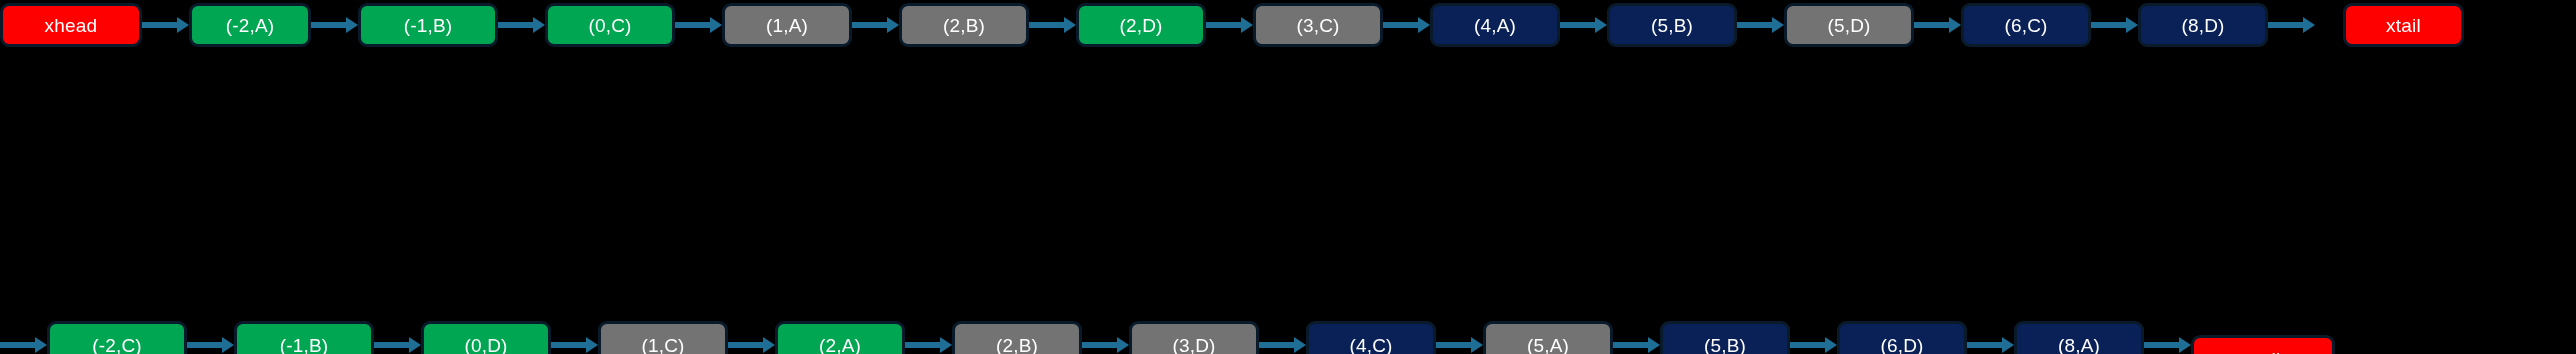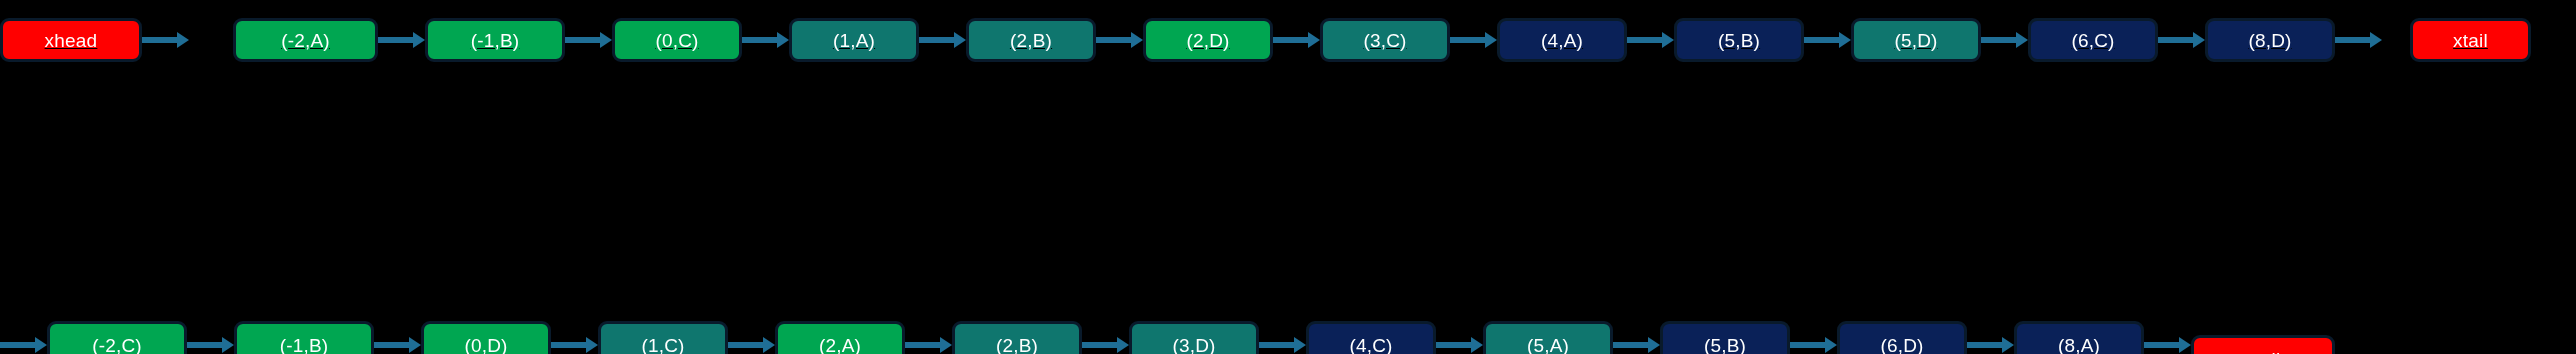--- a/index.html
+++ b/index.html
@@ -14,21 +14,21 @@
     font-family: "Liberation Sans", sans-serif;
   }
   .chain {
     position: absolute;
     left: 0;
     display: flex;
     flex-direction: row;
     align-items: center;
     flex-wrap: nowrap;
   }
-  #chain-x { top: 18px; text-decoration: underline; }
+  #chain-x { top: 3px; }
   #chain-y { top: 307px; }
 
   .node {
     box-sizing: border-box;
     height: 44px;
     border: 3.8px solid #091A2B;
     border-radius: 9px;
     display: flex;
     align-items: center;
     justify-content: center;
@@ -36,21 +36,21 @@
     font-size: 19px;
     line-height: 1;
     letter-spacing: 0.2px;
     white-space: nowrap;
     flex: 0 0 auto;
   }
   #chain-y .node { height: 48px; }
 
   .node.c-red    { background: #FF0000; }
   .node.c-green  { background: #00A651; }
-  .node.c-blue   { background: #0f766e; }
+  .node.c-blue   { background: #737373; }
   .node.c-navy   { background: #0A2158; }
 
   .arrow {
     flex: 0 0 auto;
     position: relative;
     height: 13.6px;
     display: flex;
     align-items: center;
   }
   .arrow .shaft {
@@ -69,21 +69,21 @@
 </style>
 </head>
 <body>
 
 <div class="chain" id="chain-x">
     <div class="node c-red" style="width: 142px;">xhead</div>
     <div class="arrow" style="width: 47px;">
       <div class="shaft"></div>
       <div class="head"></div>
     </div>
-    <div class="node c-green" style="width: 145px; margin-left: 44px;">(-2,A)</div>
+    <div class="node c-green" style="width: 122px;">(-2,A)</div>
     <div class="arrow" style="width: 47px;">
       <div class="shaft"></div>
       <div class="head"></div>
     </div>
     <div class="node c-green" style="width: 140px;">(-1,B)</div>
     <div class="arrow" style="width: 47px;">
       <div class="shaft"></div>
       <div class="head"></div>
     </div>
     <div class="node c-green" style="width: 130px;">(0,C)</div>

